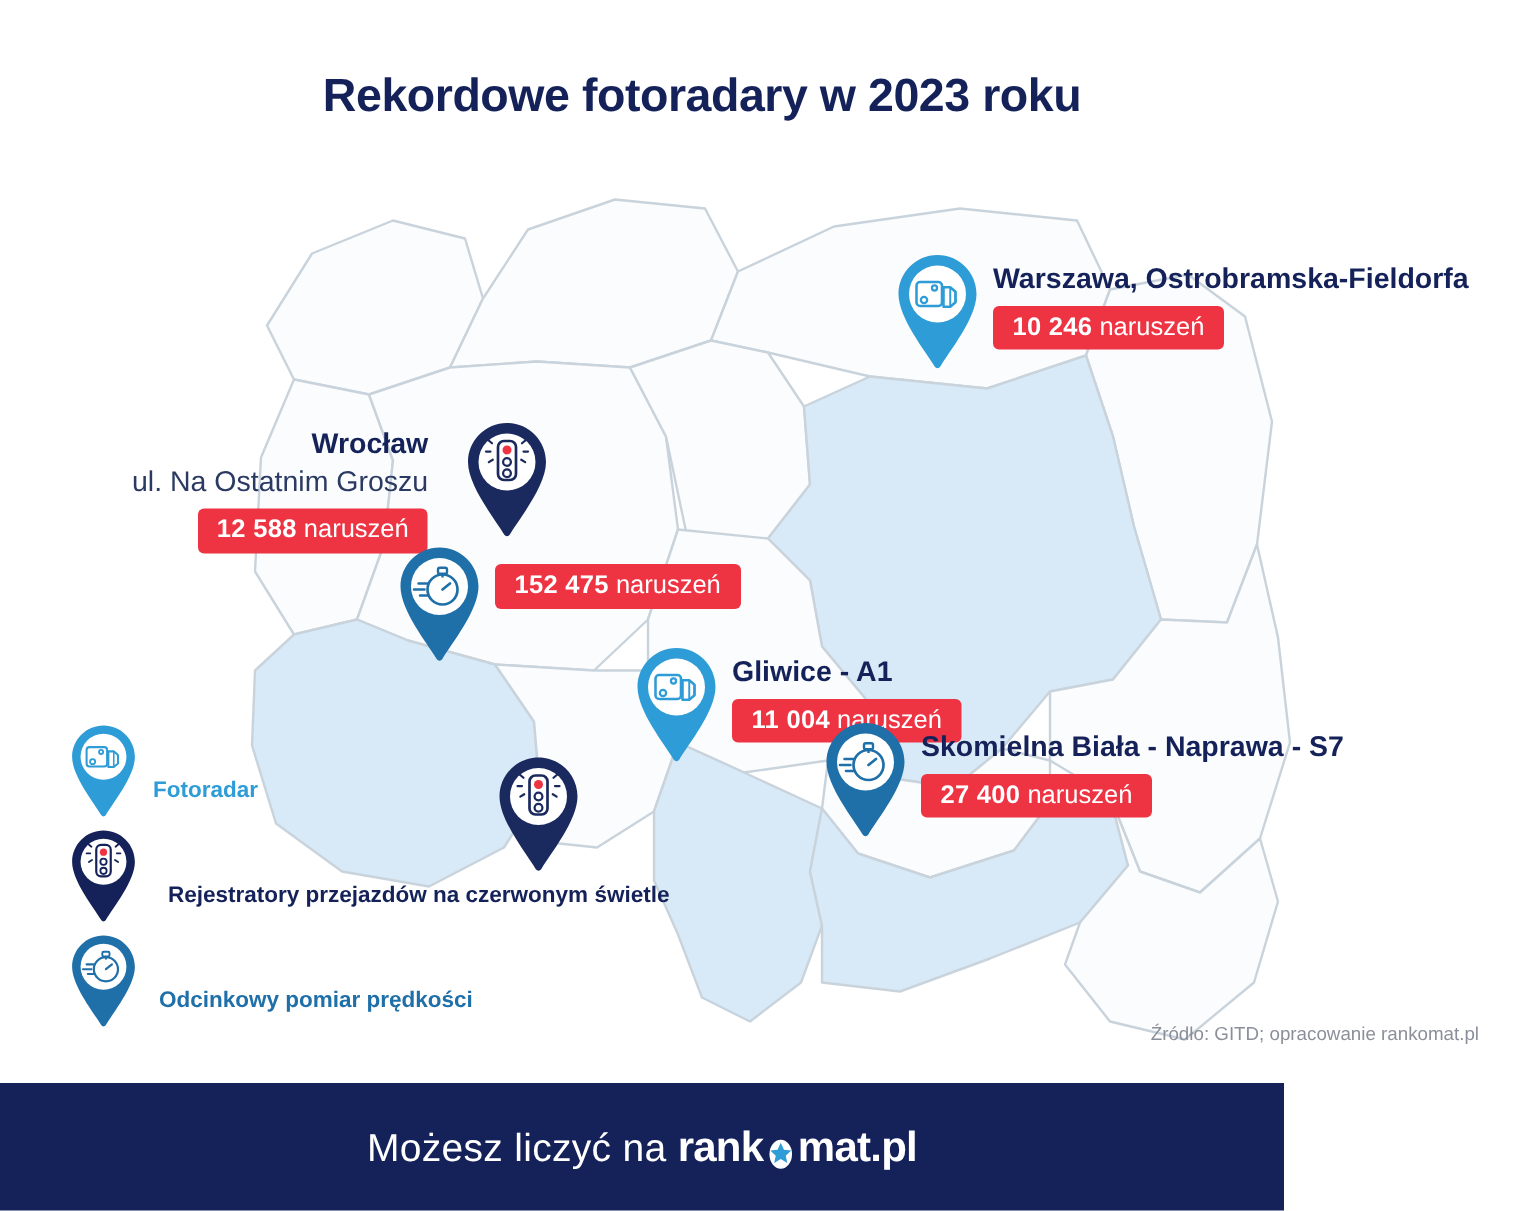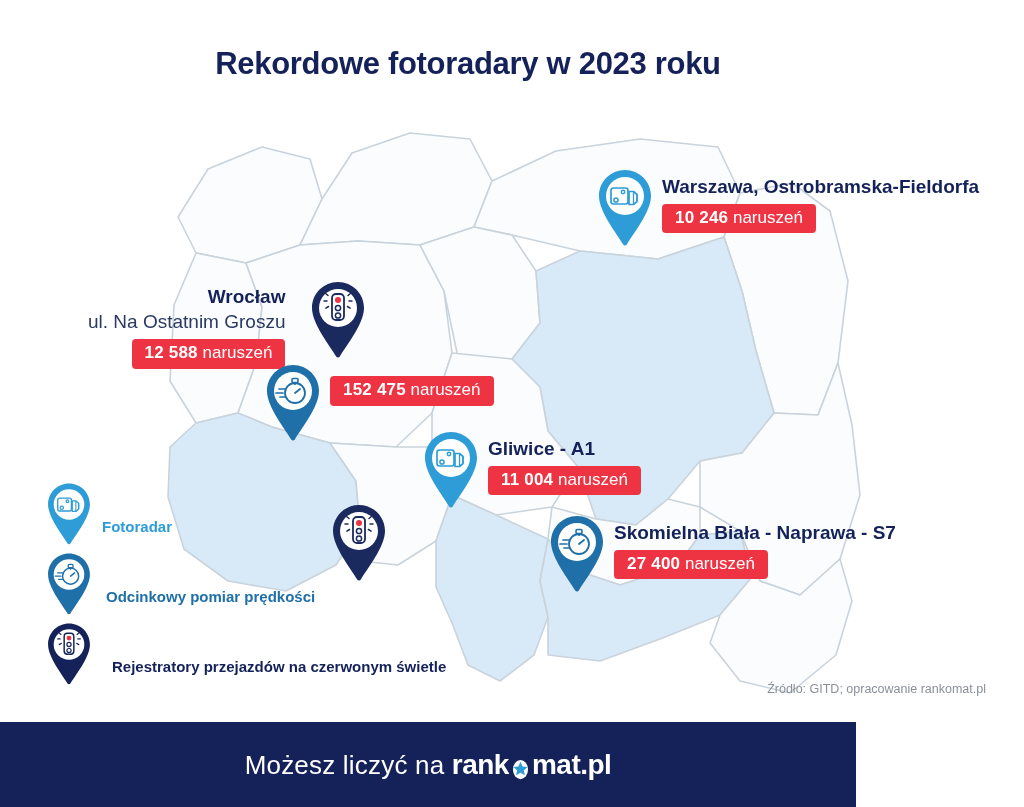--- a/index.html
+++ b/index.html
@@ -289,21 +289,21 @@
       <circle cx="31" cy="28" r="19" fill="#ffffff"></circle>
       <rect x="25" y="14" width="12" height="26" rx="4" fill="none" stroke="#1b2a5e" stroke-width="1.8"></rect>
       <circle cx="31" cy="20" r="3" fill="#ee3342"></circle>
       <circle cx="31" cy="28" r="2.6" fill="none" stroke="#1b2a5e" stroke-width="1.5"></circle>
       <circle cx="31" cy="35.5" r="2.6" fill="none" stroke="#1b2a5e" stroke-width="1.5"></circle>
       <path d="M21 15.5l-2.4-2M20 21h-3M21.5 26.5l-2.6 1.6M41 15.5l2.4-2M42 21h3M40.5 26.5l2.6 1.6" stroke="#1b2a5e" stroke-width="1.5" stroke-linecap="round"></path>
     </svg>
   </div>
 </div>
 
-<div class="marker" style="left:546px; top:514px;">
+<div class="marker" style="left:546px; top:480px;">
   <div class="pin">
     <svg viewBox="0 0 62 82">
       <path d="M31 2C16.6 2 5 13.6 5 28c0 16 18 38 24.2 48.5a2.2 2.2 0 0 0 3.6 0C39 66 57 44 57 28 57 13.6 45.4 2 31 2z" fill="#1f6fa8"></path>
       <circle cx="31" cy="28" r="19" fill="#ffffff"></circle>
       <circle cx="33" cy="30" r="10" fill="none" stroke="#1f6fa8" stroke-width="1.8"></circle>
       <rect x="30" y="15.5" width="6" height="4" rx="1.2" fill="none" stroke="#1f6fa8" stroke-width="1.6"></rect>
       <path d="M33 19.5v2.5" stroke="#1f6fa8" stroke-width="1.6"></path>
       <path d="M33 30l5-4" stroke="#1f6fa8" stroke-width="1.8" stroke-linecap="round"></path>
       <path d="M23 26h-6M21 30h-7M23 34h-5" stroke="#1f6fa8" stroke-width="1.7" stroke-linecap="round"></path>
     </svg>
@@ -327,50 +327,50 @@
         <rect x="17" y="20" width="17" height="16" rx="2.4" fill="none" stroke="#2e9cd6" stroke-width="1.7"></rect>
         <circle cx="22" cy="32" r="2.1" fill="none" stroke="#2e9cd6" stroke-width="1.5"></circle>
         <circle cx="29" cy="24" r="1.7" fill="none" stroke="#2e9cd6" stroke-width="1.5"></circle>
         <path d="M35 23.5h4.5l3.5 3v7l-3.5 3H35z" fill="none" stroke="#2e9cd6" stroke-width="1.7" stroke-linejoin="round"></path>
         <path d="M39.5 23.5v13M43 26.5v7" stroke="#2e9cd6" stroke-width="1.3"></path>
       </svg>
     </div>
     <div class="legend-label">Fotoradar</div>
   </div>
 
+  <div class="legend-row r3">
+    <div class="legend-pin">
+      <svg viewBox="0 0 62 82">
+        <path d="M31 2C16.6 2 5 13.6 5 28c0 16 18 38 24.2 48.5a2.2 2.2 0 0 0 3.6 0C39 66 57 44 57 28 57 13.6 45.4 2 31 2z" fill="#142259"></path>
+        <circle cx="31" cy="28" r="19" fill="#ffffff"></circle>
+        <rect x="25" y="14" width="12" height="26" rx="4" fill="none" stroke="#142259" stroke-width="1.8"></rect>
+        <circle cx="31" cy="20" r="3" fill="#ee3342"></circle>
+        <circle cx="31" cy="28" r="2.6" fill="none" stroke="#142259" stroke-width="1.5"></circle>
+        <circle cx="31" cy="35.5" r="2.6" fill="none" stroke="#142259" stroke-width="1.5"></circle>
+        <path d="M21 15.5l-2.4-2M20 21h-3M21.5 26.5l-2.6 1.6M41 15.5l2.4-2M42 21h3M40.5 26.5l2.6 1.6" stroke="#142259" stroke-width="1.5" stroke-linecap="round"></path>
+      </svg>
+    </div>
+    <div class="legend-label">Rejestratory przejazdów na czerwonym świetle</div>
+  </div>
+
   <div class="legend-row r2">
     <div class="legend-pin">
       <svg viewBox="0 0 62 82">
         <path d="M31 2C16.6 2 5 13.6 5 28c0 16 18 38 24.2 48.5a2.2 2.2 0 0 0 3.6 0C39 66 57 44 57 28 57 13.6 45.4 2 31 2z" fill="#1f6fa8"></path>
         <circle cx="31" cy="28" r="19" fill="#ffffff"></circle>
         <circle cx="33" cy="30" r="10" fill="none" stroke="#1f6fa8" stroke-width="1.8"></circle>
         <rect x="30" y="15.5" width="6" height="4" rx="1.2" fill="none" stroke="#1f6fa8" stroke-width="1.6"></rect>
         <path d="M33 19.5v2.5" stroke="#1f6fa8" stroke-width="1.6"></path>
         <path d="M33 30l5-4" stroke="#1f6fa8" stroke-width="1.8" stroke-linecap="round"></path>
         <path d="M23 26h-6M21 30h-7M23 34h-5" stroke="#1f6fa8" stroke-width="1.7" stroke-linecap="round"></path>
       </svg>
     </div>
     <div class="legend-label">Odcinkowy pomiar prędkości</div>
   </div>
 
-  <div class="legend-row r3">
-    <div class="legend-pin">
-      <svg viewBox="0 0 62 82">
-        <path d="M31 2C16.6 2 5 13.6 5 28c0 16 18 38 24.2 48.5a2.2 2.2 0 0 0 3.6 0C39 66 57 44 57 28 57 13.6 45.4 2 31 2z" fill="#142259"></path>
-        <circle cx="31" cy="28" r="19" fill="#ffffff"></circle>
-        <rect x="25" y="14" width="12" height="26" rx="4" fill="none" stroke="#142259" stroke-width="1.8"></rect>
-        <circle cx="31" cy="20" r="3" fill="#ee3342"></circle>
-        <circle cx="31" cy="28" r="2.6" fill="none" stroke="#142259" stroke-width="1.5"></circle>
-        <circle cx="31" cy="35.5" r="2.6" fill="none" stroke="#142259" stroke-width="1.5"></circle>
-        <path d="M21 15.5l-2.4-2M20 21h-3M21.5 26.5l-2.6 1.6M41 15.5l2.4-2M42 21h3M40.5 26.5l2.6 1.6" stroke="#142259" stroke-width="1.5" stroke-linecap="round"></path>
-      </svg>
-    </div>
-    <div class="legend-label">Rejestratory przejazdów na czerwonym świetle</div>
-  </div>
-
 </div>
 
 <div class="source">Źródło: GITD; opracowanie rankomat.pl</div>
 
 <div class="footer">
   <div class="footer-text">
     <span>Możesz liczyć na </span><span class="brand">
         <span>rank</span>
         <span class="star"><svg viewBox="0 0 24 24" width="21" height="21">
             <ellipse cx="12" cy="12" rx="8.6" ry="11" fill="#ffffff"></ellipse>

